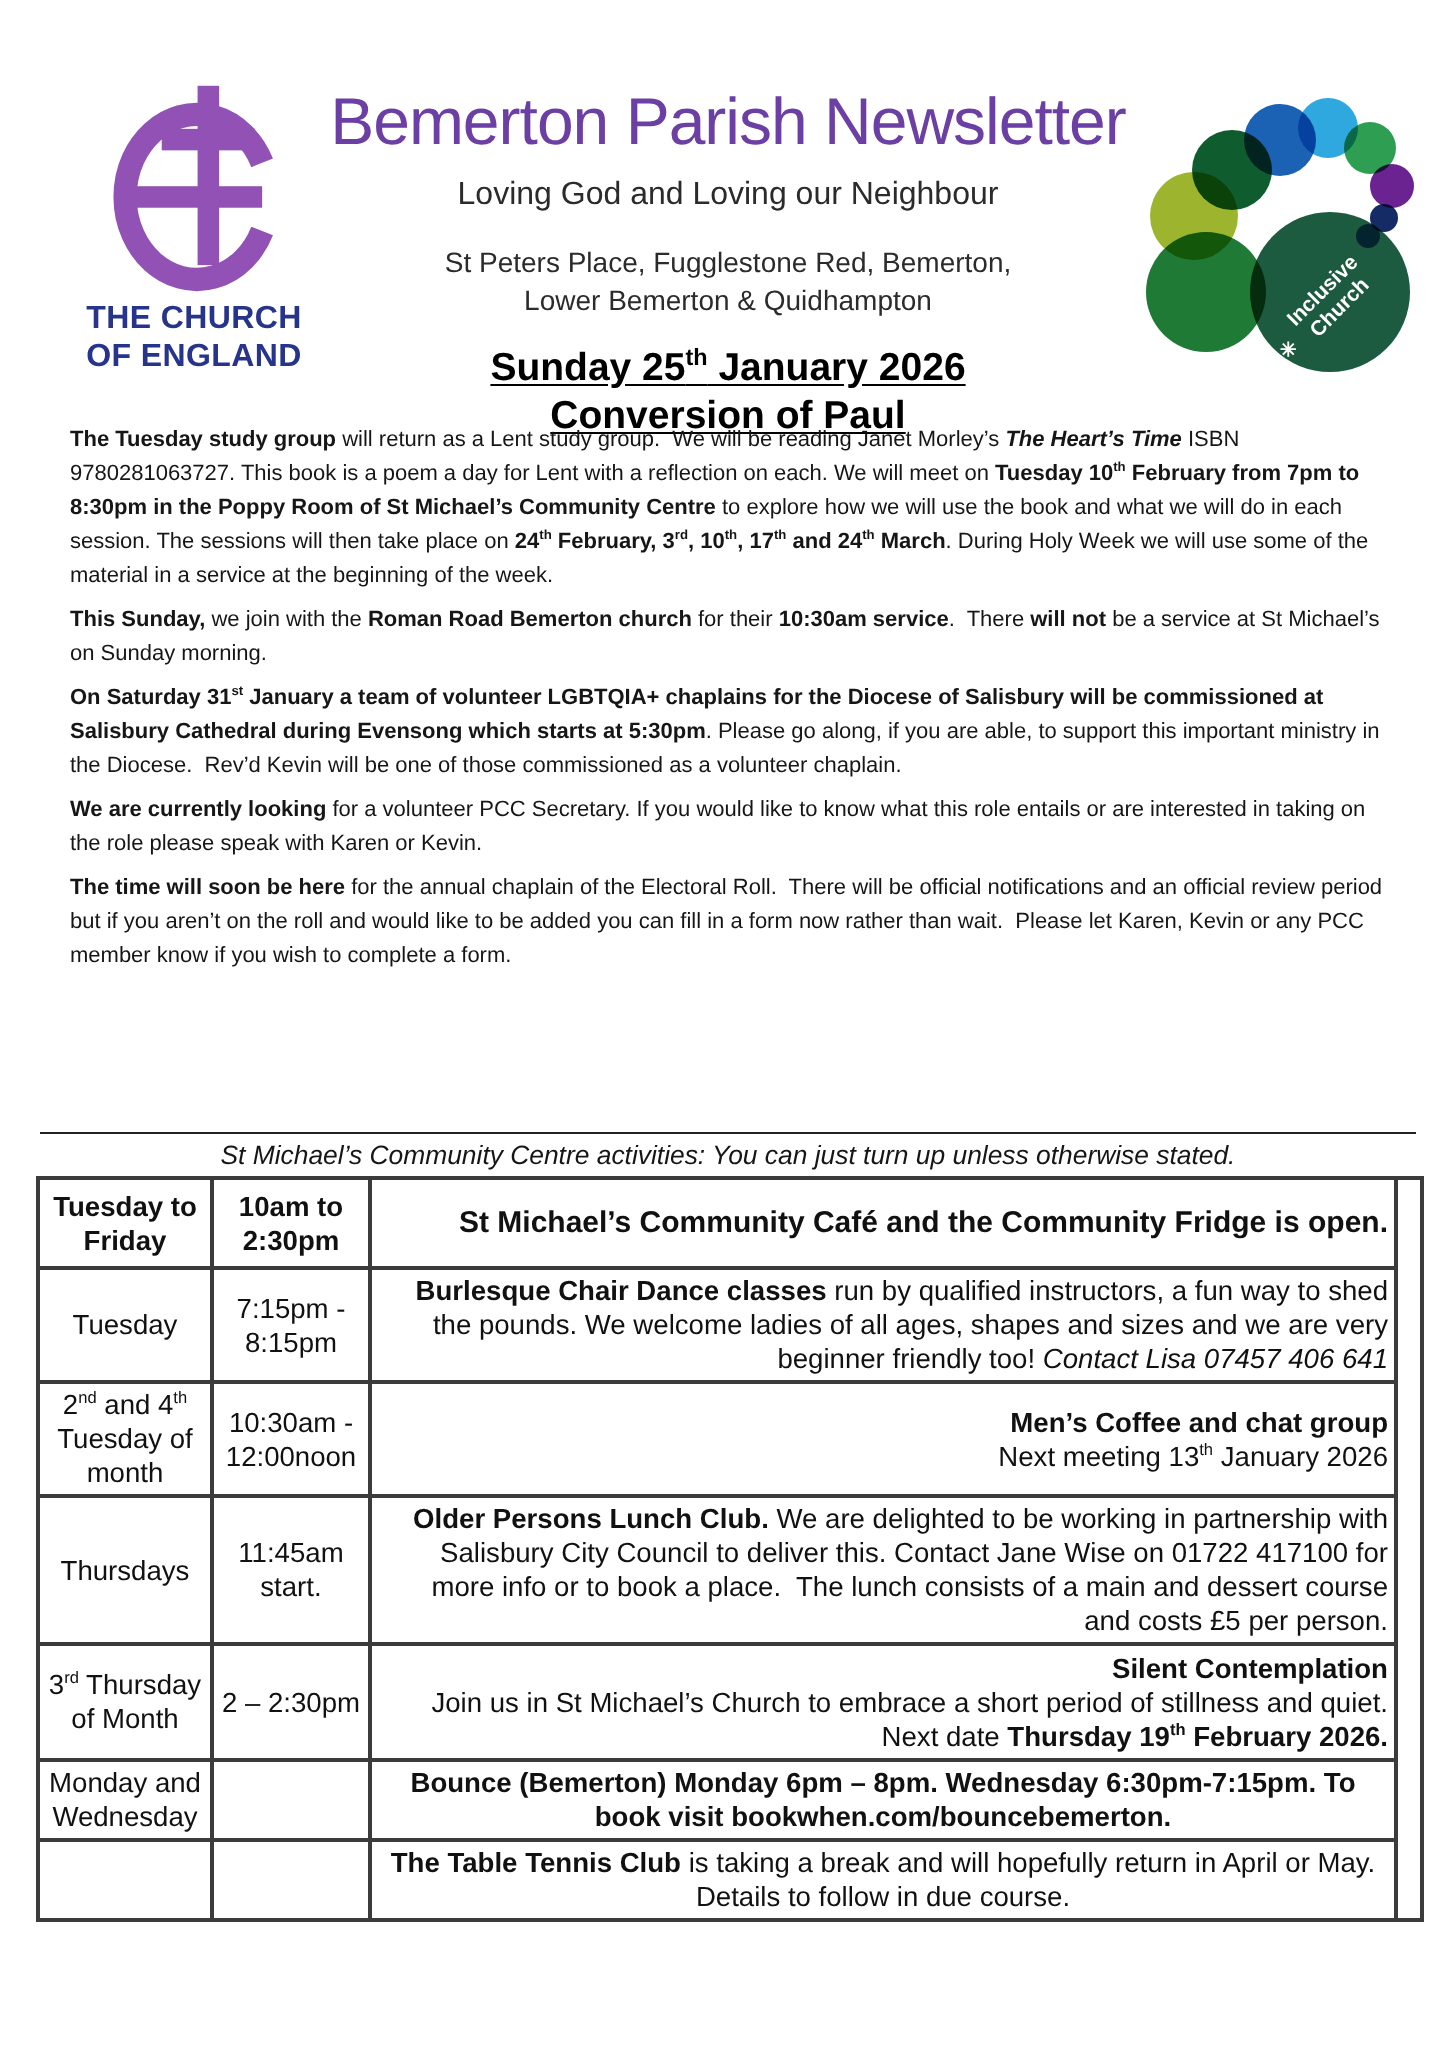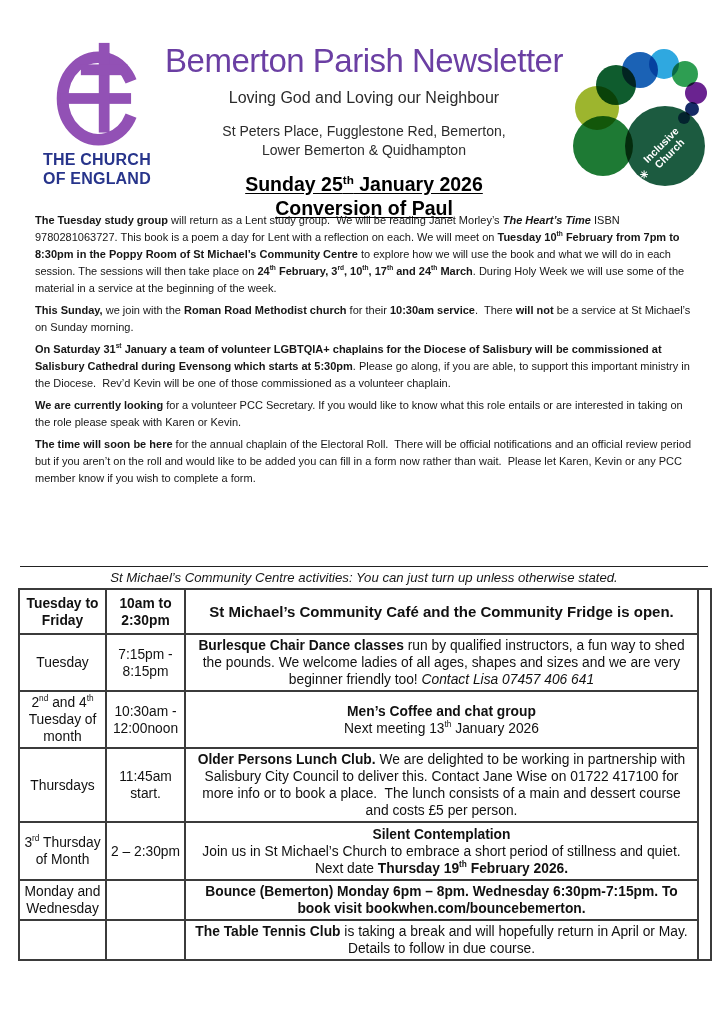--- a/index.html
+++ b/index.html
@@ -34,21 +34,21 @@
   
   .activities { position:absolute; left:20px; top:566px; width:688px;
                 border-top:1.5px solid #222; }
   .activities-intro { font-size:13.2px; font-style:italic; text-align:center;
                       padding:3px 0 3px 0; color:#161616; }
   table.act { border-collapse:collapse; table-layout:fixed; width:694px;
               margin-left:-2px; font-size:13.8px; line-height:17px; color:#111; }
   table.act td { border:2px solid #3b3b3b; vertical-align:middle;
                  padding:2px 3px; white-space:pre-wrap; }
   td.day, td.time { text-align:center; }
-  td.desc { text-align:center; padding:2px 6px; }
+  td.desc { text-align:right; padding:2px 6px; }
   td.desc.center { text-align:center; }
   td.desc.big { font-size:15px; line-height:19px; }
   td.ghost { border:none; border-top:2px solid #3b3b3b; border-left:2px solid #3b3b3b; }
   tr.r1 { height:45px;margin-top:24px; } tr.r2 { height:56px; } tr.r3 { height:53px; }
   tr.r4 { height:70px; } tr.r5 { height:58px; } tr.r6 { height:37px; }
   tr.r7 { height:37px;border-radius:15px; }
 </style>
 </head>
 <body>
 
@@ -95,21 +95,21 @@
     </g>
     <g transform="translate(92,107) rotate(-45)" fill="#ffffff" font-family="Liberation Sans, sans-serif" font-weight="bold" font-size="10.5">
       <text text-anchor="middle" y="-2">Inclusive</text>
       <text text-anchor="middle" y="10">Church</text>
       <text x="-37" y="7" font-size="10">✳</text>
     </g>
   </svg>
 
   <div class="content">
     <p class="para"><span class="b">The Tuesday study group</span><span> will return as a Lent study group.  We will be reading Janet Morley’s </span><span class="b i">The Heart’s Time</span><span> ISBN 9780281063727. This book is a poem a day for Lent with a reflection on each. We will meet on </span><span class="b">Tuesday 10</span><sup class="b">th</sup><span class="b"> February from 7pm to 8:30pm in the Poppy Room of St Michael’s Community Centre</span><span> to explore how we will use the book and what we will do in each session. The sessions will then take place on </span><span class="b">24</span><sup class="b">th</sup><span class="b"> February, 3</span><sup class="b">rd</sup><span class="b">, 10</span><sup class="b">th</sup><span class="b">, 17</span><sup class="b">th</sup><span class="b"> and 24</span><sup class="b">th</sup><span class="b"> March</span><span>. During Holy Week we will use some of the material in a service at the beginning of the week.</span></p>
-    <p class="para"><span class="b">This Sunday,</span><span> we join with the </span><span class="b">Roman Road Methodist church</span><span> for their </span><span class="b">10:30am service</span><span>.  There </span><span class="b">will not</span><span> be a service at St Michael’s on Sunday morning.</span></p>
+    <p class="para"><span class="b">This Sunday,</span><span> we join with the </span><span class="b">Roman Road Bemerton church</span><span> for their </span><span class="b">10:30am service</span><span>.  There </span><span class="b">will not</span><span> be a service at St Michael’s on Sunday morning.</span></p>
     <p class="para"><span class="b">On Saturday 31</span><sup class="b">st</sup><span class="b"> January a team of volunteer LGBTQIA+ chaplains for the Diocese of Salisbury will be commissioned at Salisbury Cathedral during Evensong which starts at 5:30pm</span><span>. Please go along, if you are able, to support this important ministry in the Diocese.  Rev’d Kevin will be one of those commissioned as a volunteer chaplain.</span></p>
     <p class="para"><span class="b">We are currently looking</span><span> for a volunteer PCC Secretary. If you would like to know what this role entails or are interested in taking on the role please speak with Karen or Kevin.</span></p>
     <p class="para"><span class="b">The time will soon be here</span><span> for the annual chaplain of the Electoral Roll.  There will be official notifications and an official review period but if you aren’t on the roll and would like to be added you can fill in a form now rather than wait.  Please let Karen, Kevin or any PCC member know if you wish to complete a form.</span></p>
   </div>
 
   <div class="activities">
     <div class="activities-intro">St Michael’s Community Centre activities: You can just turn up unless otherwise stated.</div>
     <table class="act">
       <colgroup>
           <col style="width:87px">

